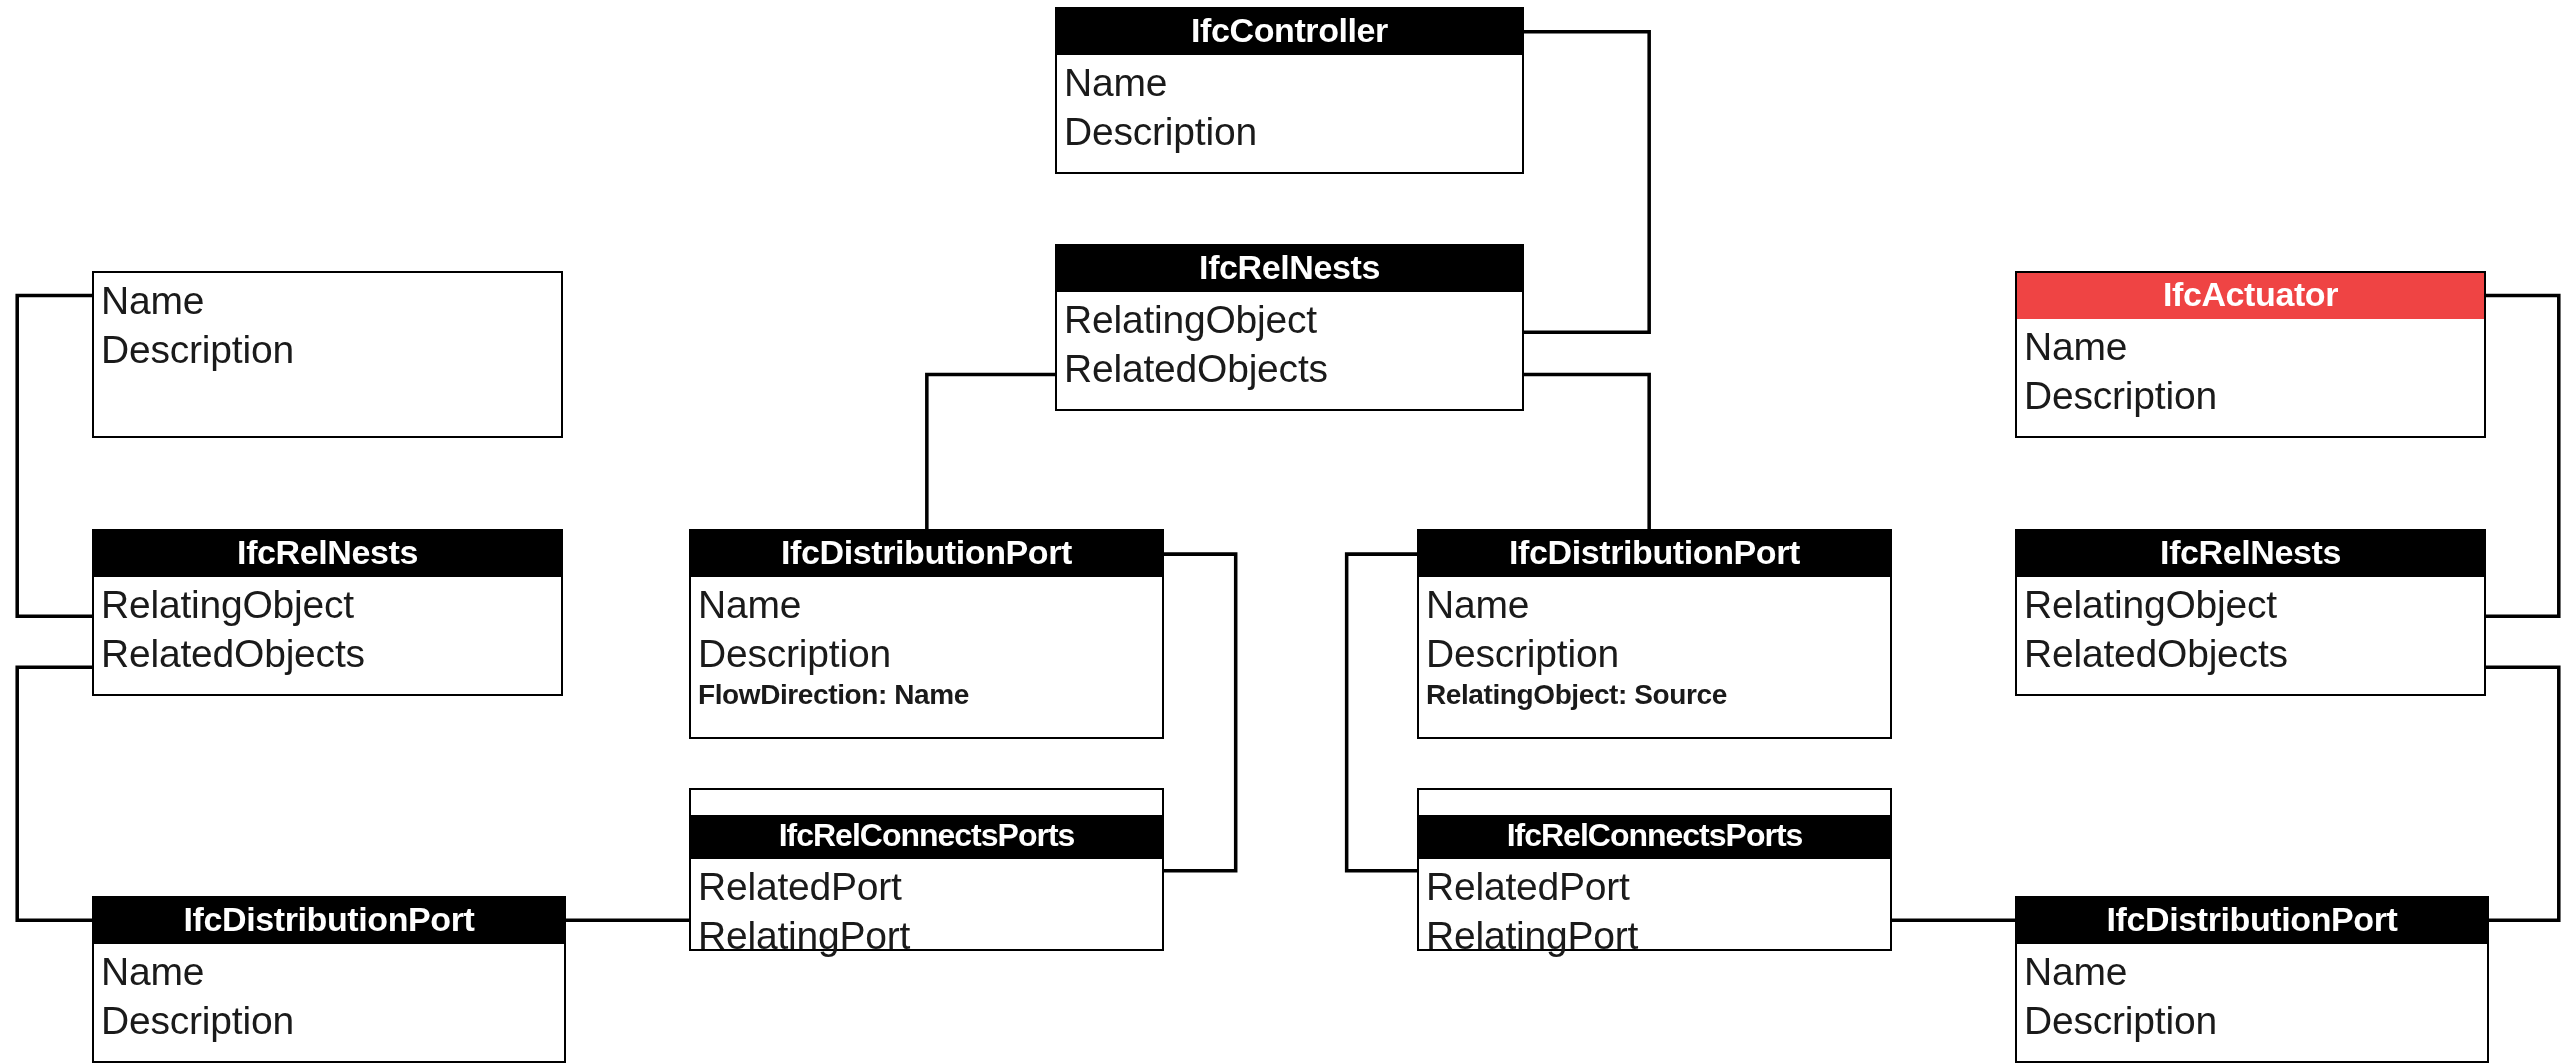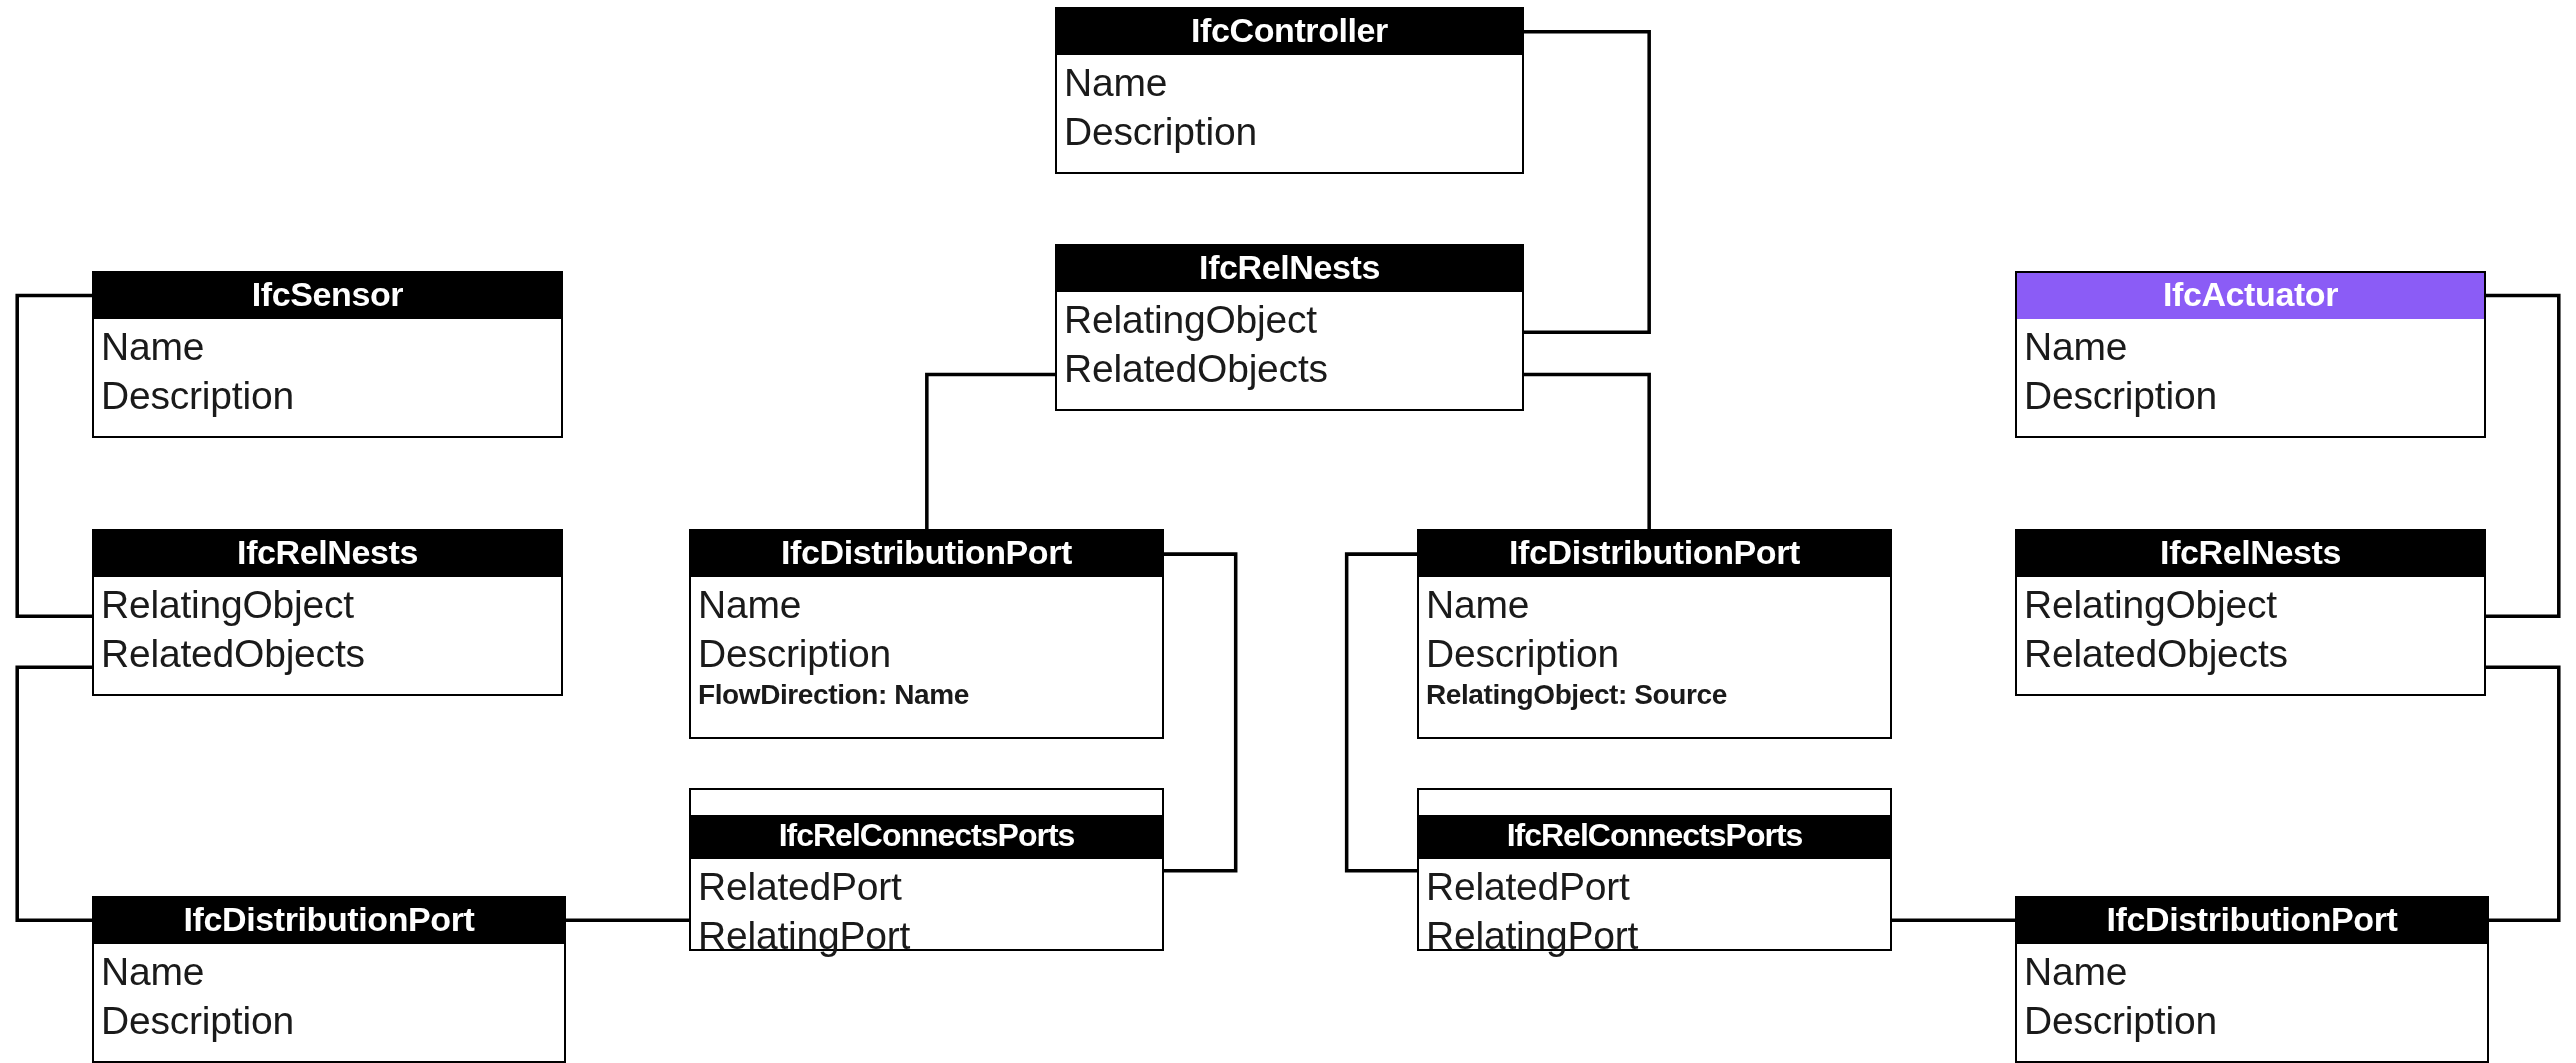--- a/index.html
+++ b/index.html
@@ -45,29 +45,28 @@
 
   <div class="uml-box" style="left: 1055px; top: 244px; width: 469px; height: 167px; border-color: rgb(0, 0, 0);">
     <div class="uml-title" style="background: rgb(0, 0, 0); color: rgb(255, 255, 255);">IfcRelNests</div>
     <div class="uml-body">
       <div class="uml-attr">RelatingObject</div>
       <div class="uml-attr">RelatedObjects</div>
     </div>
   </div>
 
   <div class="uml-box" style="left: 92px; top: 271px; width: 471px; height: 167px; border-color: rgb(0, 0, 0);">
-    <div class="uml-title" style="background: rgb(0, 0, 0); color: rgb(255, 255, 255);">IfcSensor</div>
     <div class="uml-body">
       <div class="uml-attr">Name</div>
       <div class="uml-attr">Description</div>
     </div>
   </div>
 
   <div class="uml-box" style="left: 2015px; top: 271px; width: 471px; height: 167px; border-color: rgb(0, 0, 0);">
-    <div class="uml-title" style="background: #8b5cf6; color: rgb(255, 255, 255);">IfcActuator</div>
+    <div class="uml-title" style="background: #ef4444; color: rgb(255, 255, 255);">IfcActuator</div>
     <div class="uml-body">
       <div class="uml-attr">Name</div>
       <div class="uml-attr">Description</div>
     </div>
   </div>
 
   <div class="uml-box" style="left: 92px; top: 529px; width: 471px; height: 167px; border-color: rgb(0, 0, 0);">
     <div class="uml-title" style="background: rgb(0, 0, 0); color: rgb(255, 255, 255);">IfcRelNests</div>
     <div class="uml-body">
       <div class="uml-attr">RelatingObject</div>

